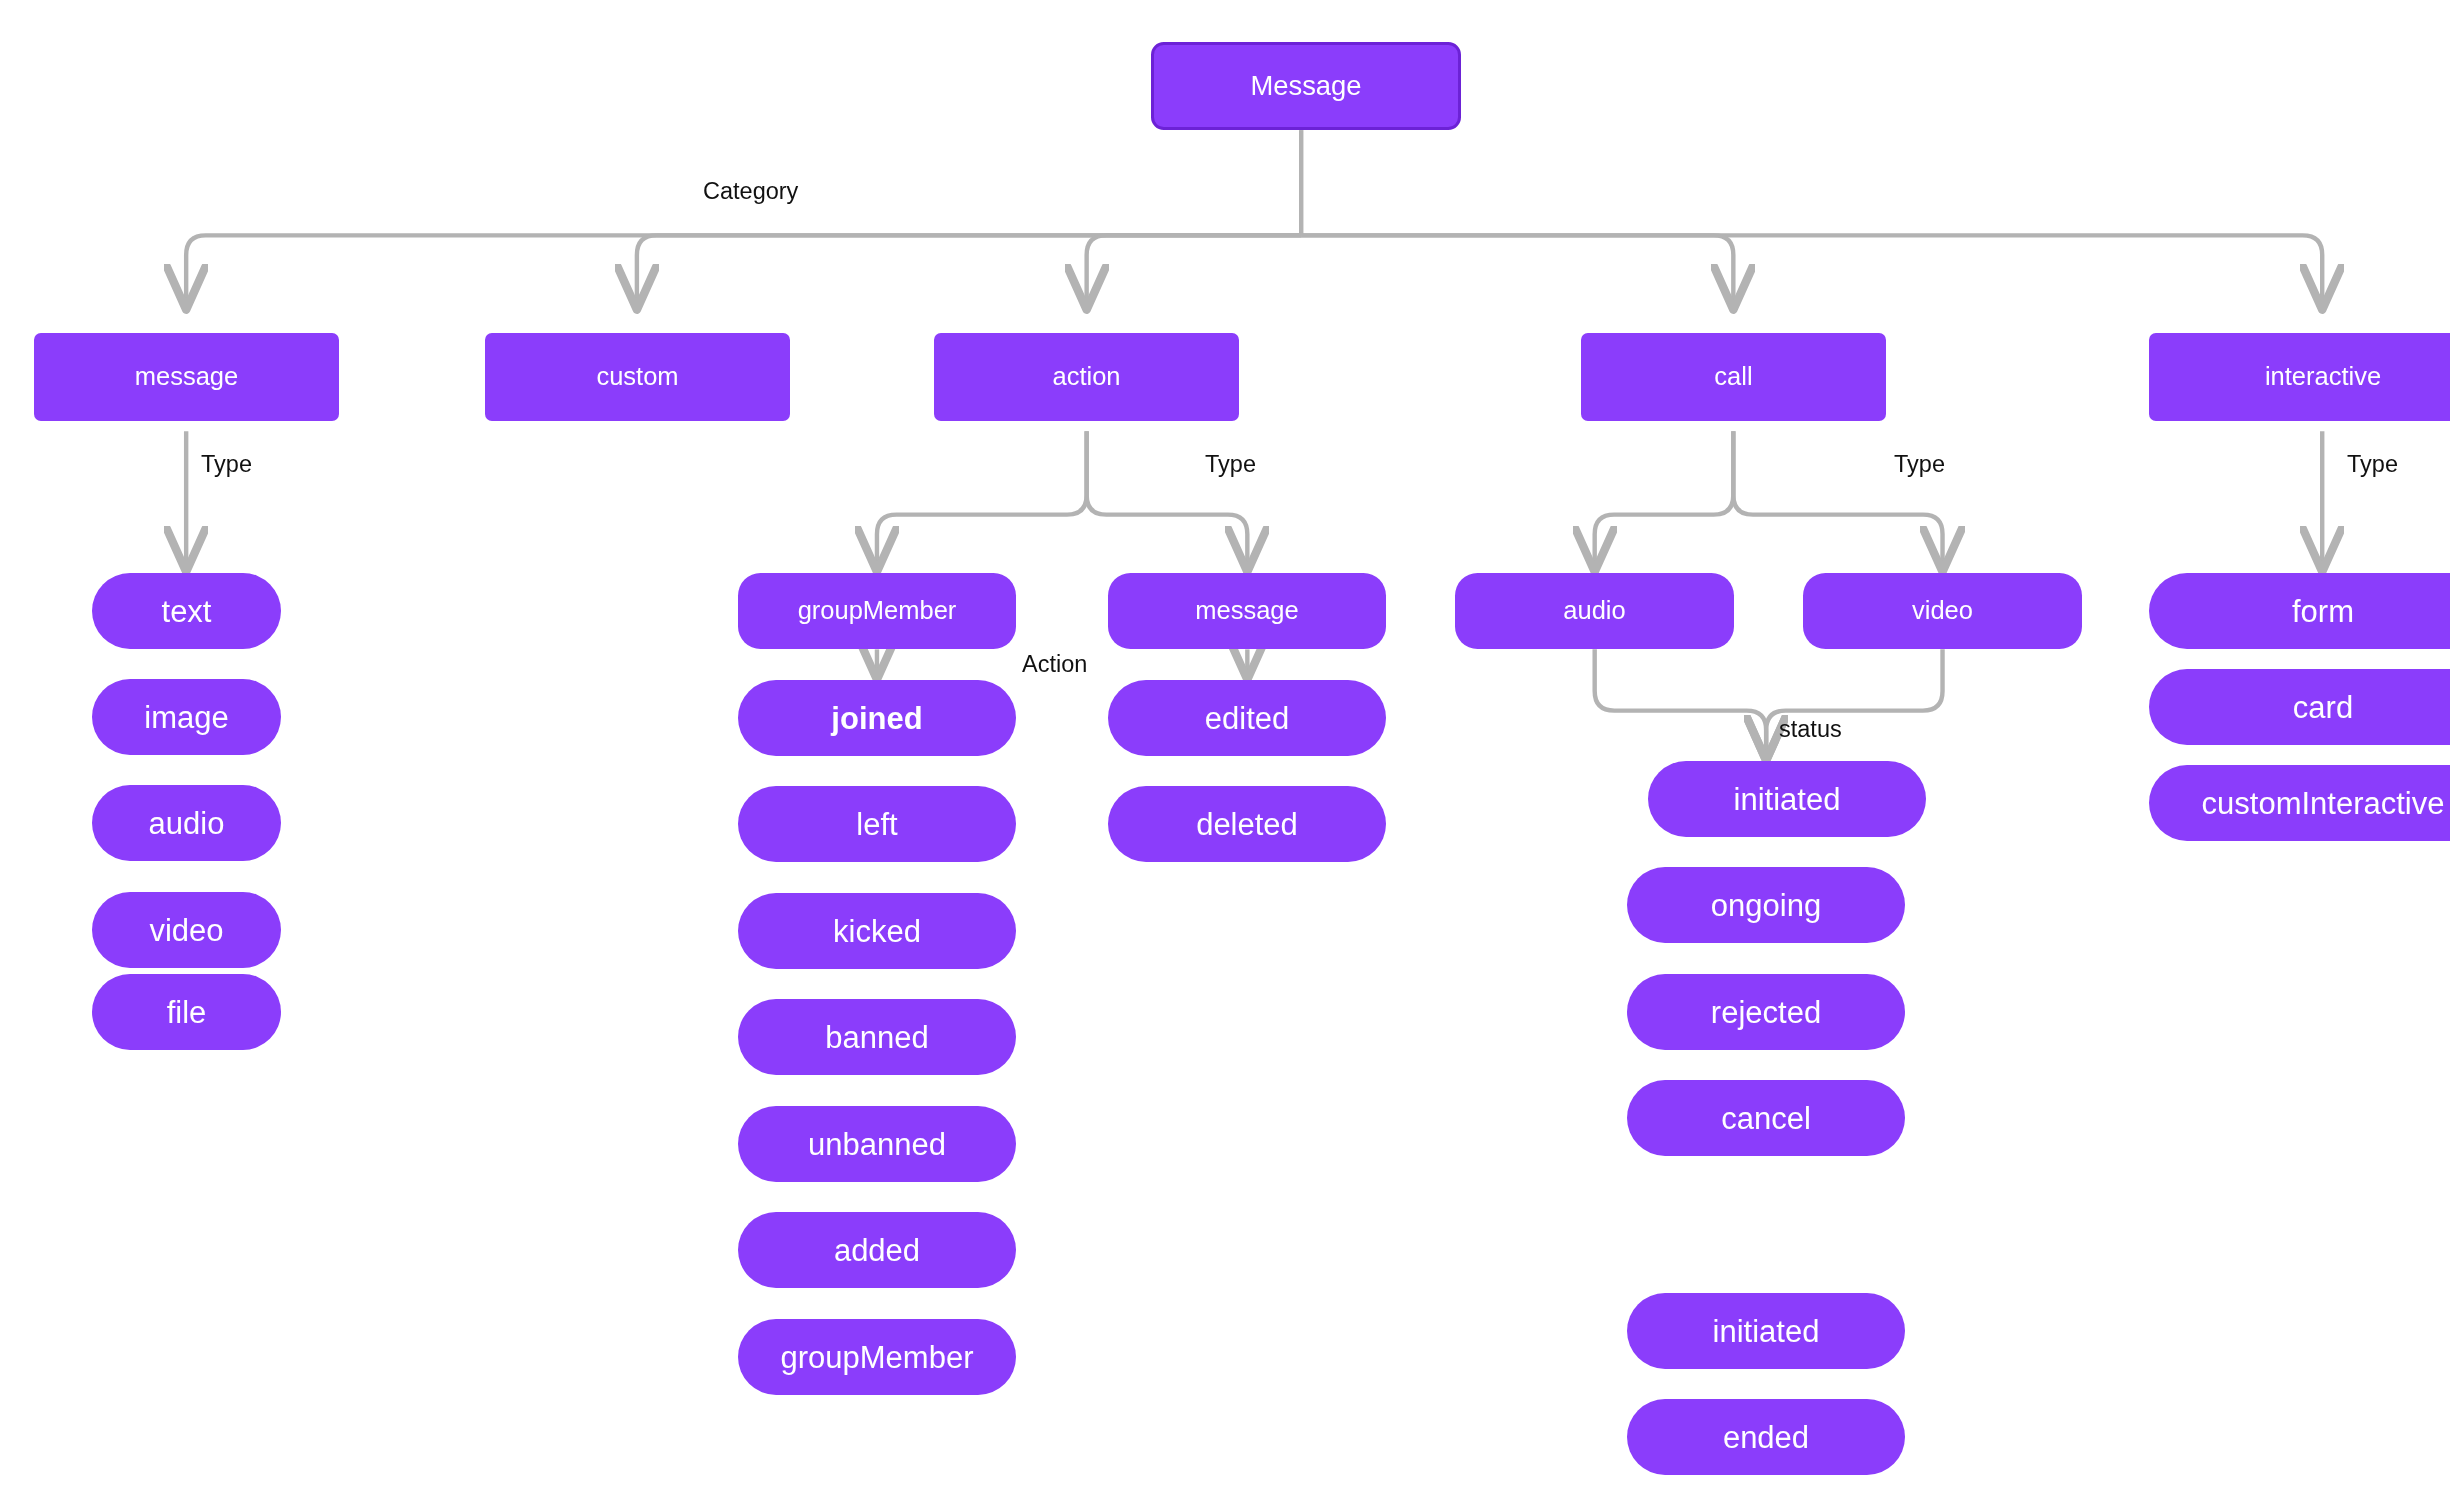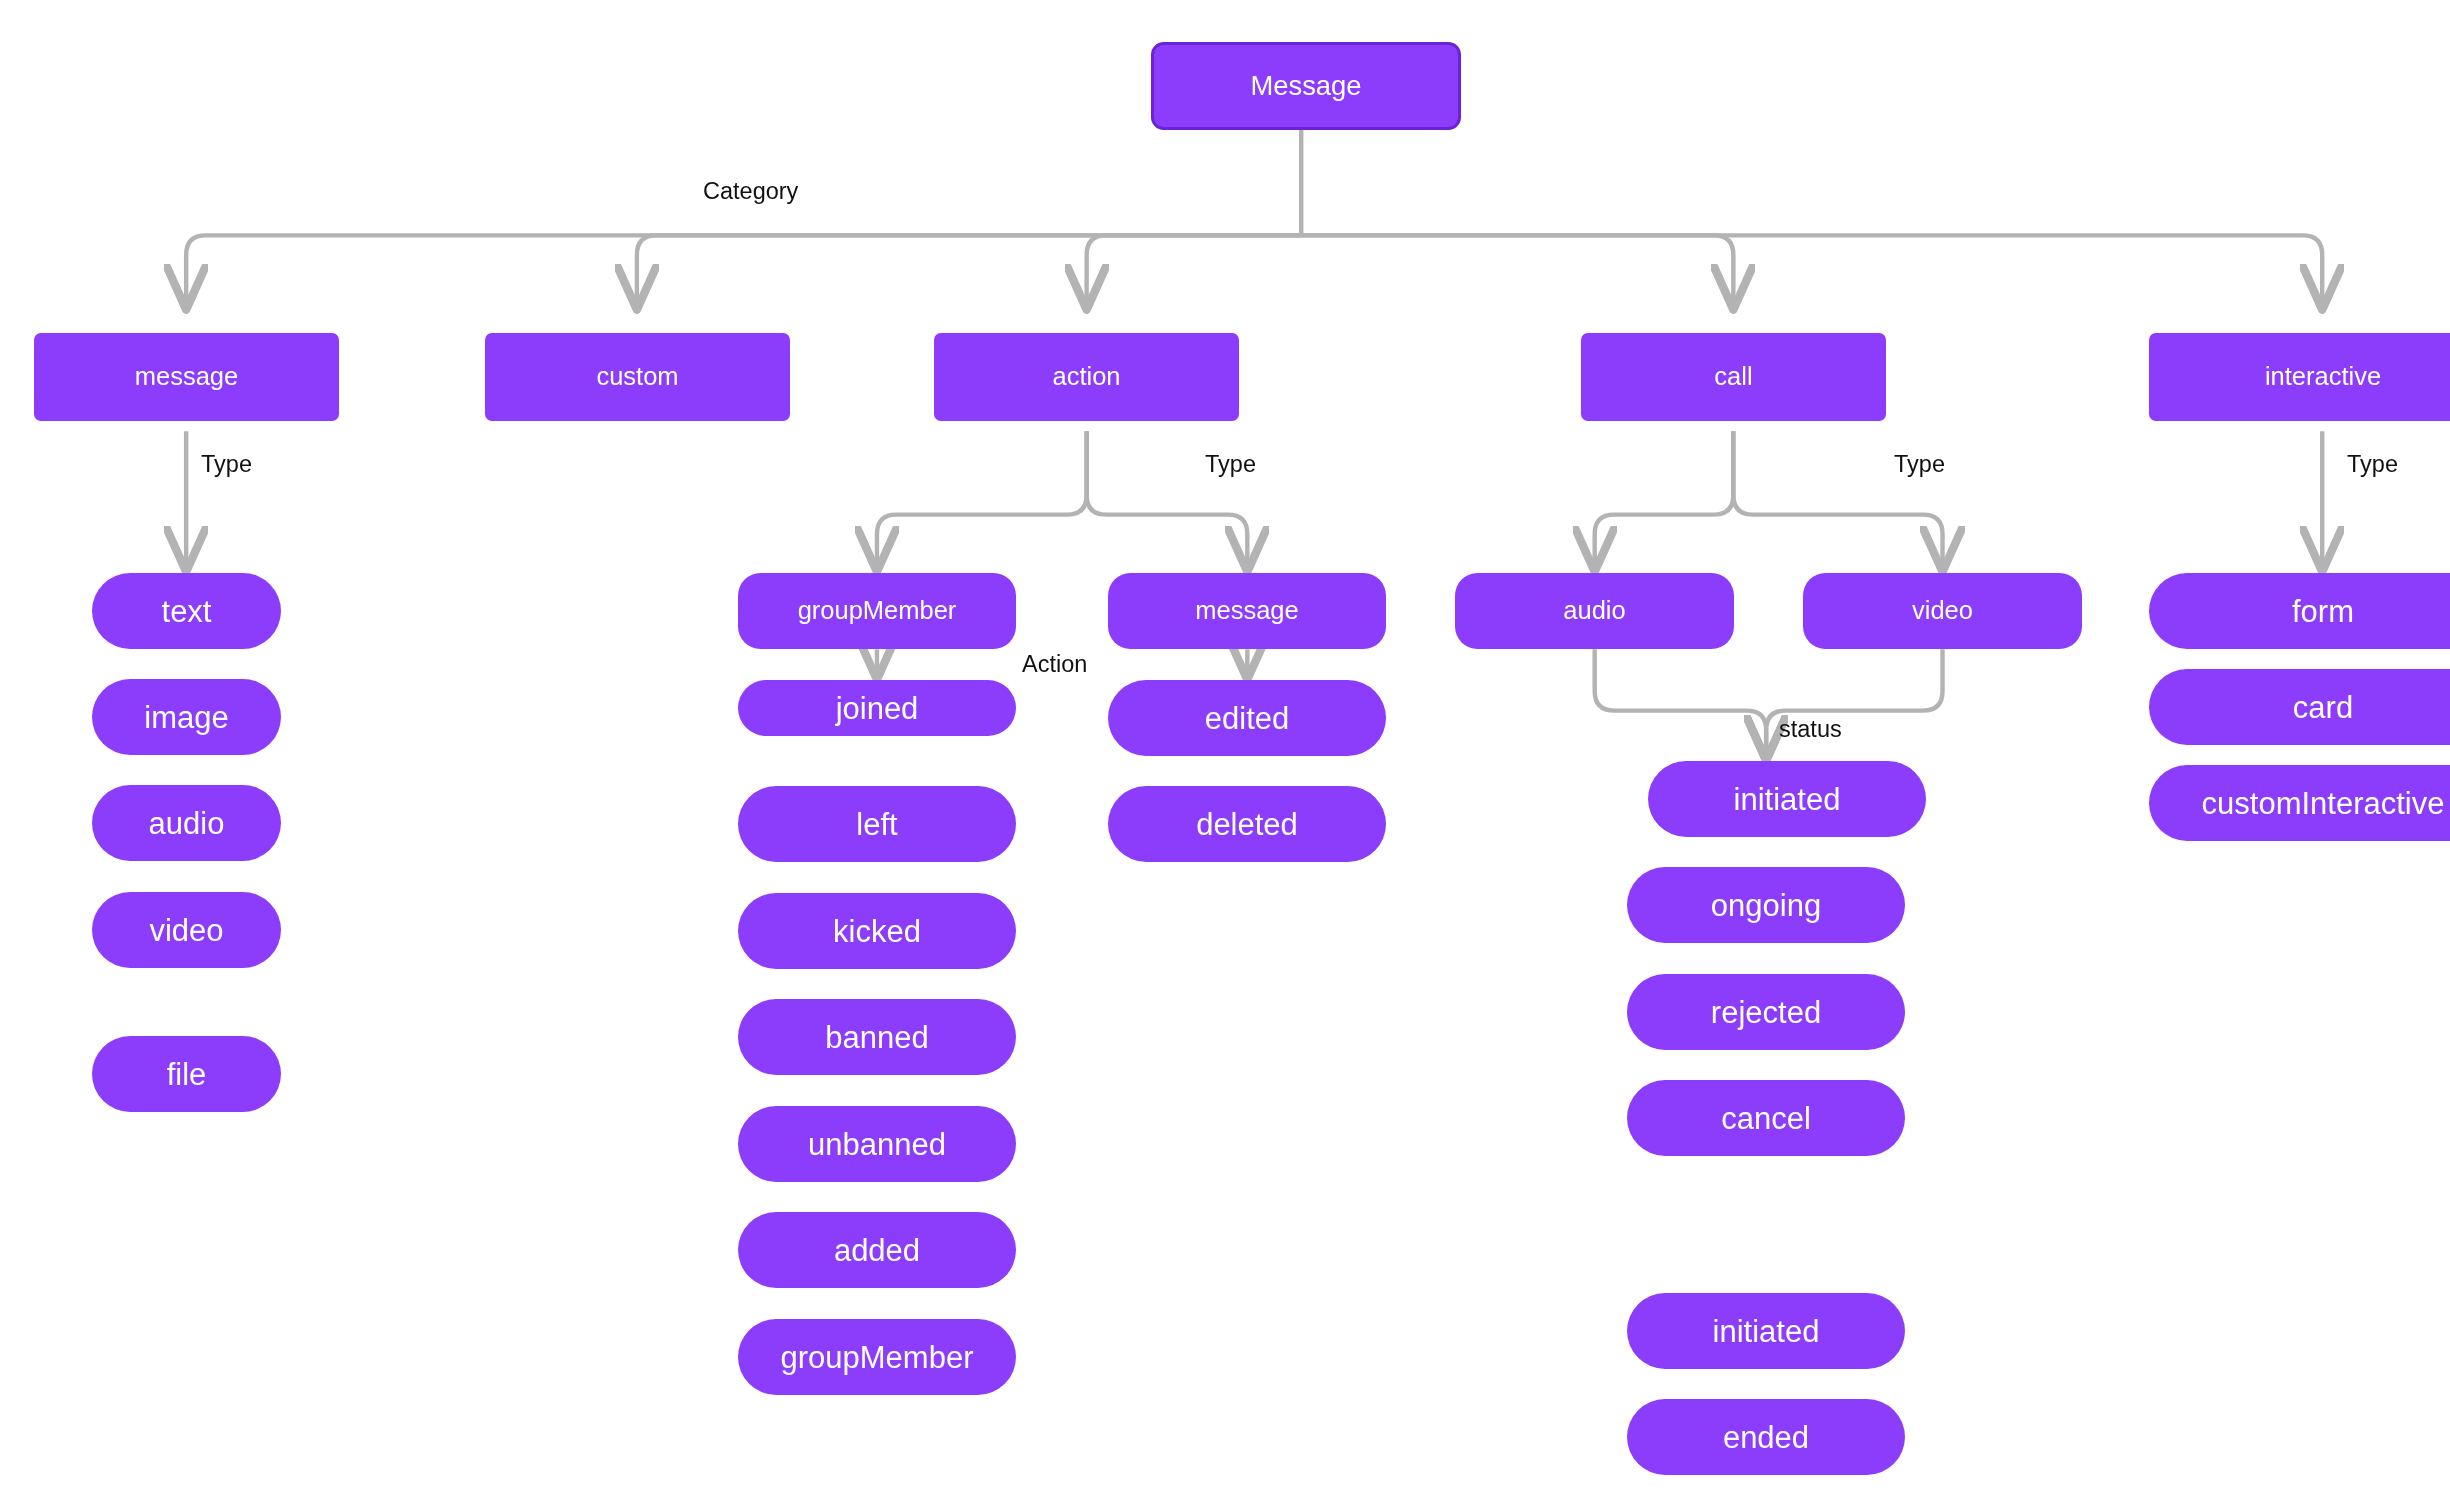--- a/index.html
+++ b/index.html
@@ -140,32 +140,32 @@
   </div>
   <div class="node leaf" style="left:92px; top:679px; width:189px; height:76px;">
     <span>image</span>
   </div>
   <div class="node leaf" style="left:92px; top:785px; width:189px; height:76px;">
     <span>audio</span>
   </div>
   <div class="node leaf" style="left:92px; top:892px; width:189px; height:76px;">
     <span>video</span>
   </div>
-  <div class="node leaf" style="left:92px; top:1036px; width:189px; height:76px;">
+  <div class="node leaf" style="left:92px; top:974px; width:189px; height:76px;">
     <span>file</span>
   </div>
 
   <div class="node mid" style="left:738px; top:573px; width:278px; height:76px;">
     <span>groupMember</span>
   </div>
   <div class="node mid" style="left:1108px; top:573px; width:278px; height:76px;">
     <span>message</span>
   </div>
 
-  <div class="node leaf" style="left:738px; top:680px; width:278px; height:56px;">
+  <div class="node leaf" style="left:738px; top:680px; width:278px; height:76px;font-weight:bold;">
     <span>joined</span>
   </div>
   <div class="node leaf" style="left:738px; top:786px; width:278px; height:76px;">
     <span>left</span>
   </div>
   <div class="node leaf" style="left:738px; top:893px; width:278px; height:76px;">
     <span>kicked</span>
   </div>
   <div class="node leaf" style="left:738px; top:999px; width:278px; height:76px;">
     <span>banned</span>

